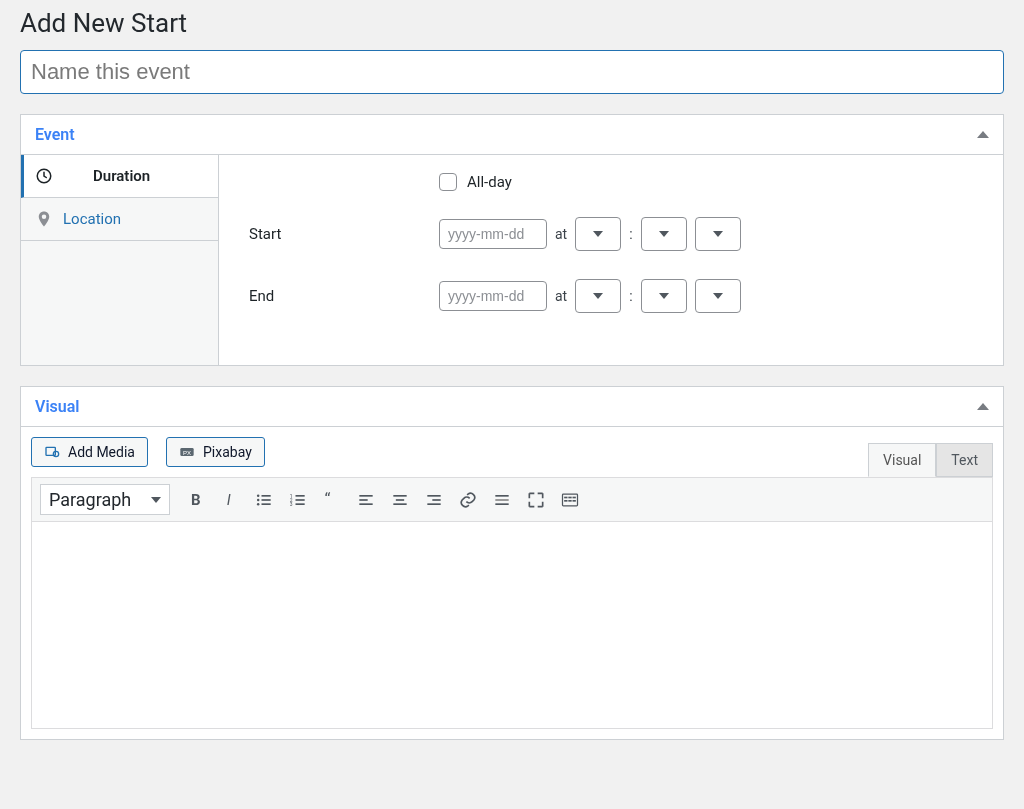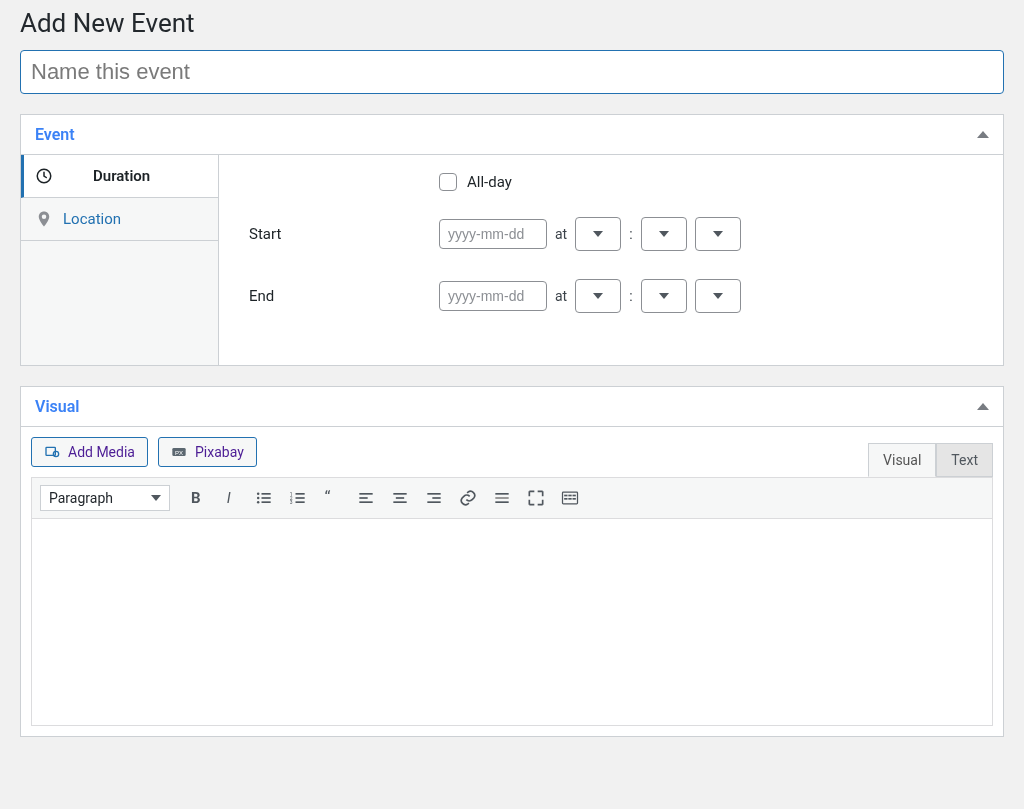--- a/index.html
+++ b/index.html
@@ -159,24 +159,24 @@
     position: relative;
   }
   .media-btn {
     display: inline-flex;
     align-items: center;
     gap: 8px;
     padding: 6px 12px;
     border: 1px solid #2271b1;
     border-radius: 3px;
     background: #f6f7f7;
-    color: #4c1d95;
+    color: #0f172a;
     font-size: 14px;
     cursor: pointer;
-    margin-right: 10px;
+    margin-right: 18px;
     text-align: center;
   }
   .media-btn .micon { width:16px;height:16px;display:flex;align-items:center;justify-content:center; }
   .right-tabs {
     position: absolute;
     right: 10px;
     bottom: 0;
     display: flex;
     margin-left: 46px;
   }
@@ -203,21 +203,21 @@
     margin: 0 10px;
   }
   .format-select {
     display: flex;
     align-items: center;
     justify-content: space-between;
     padding: 4px 8px;
     width: 130px;
     border: 1px solid #ccd0d4;
     background: #fff;
-    font-size: 14px;
+    font-size: 18px;
     cursor: pointer;
     margin-right: 6px;
   }
   .tbtn {
     width: 28px; height: 28px;
     display: flex;
     align-items: center;
     justify-content: center;
     color: #50575e;
     cursor: pointer;
@@ -227,21 +227,21 @@
     margin: 0 10px 10px 10px;
     border: 1px solid #dcdcde;
     border-top: none;
     background: #fff;
     height: 207px;
   }
 </style>
 </head>
 <body>
 
-<h1 class="page-title">Add New Event</h1>
+<h1 class="page-title">Add New Start</h1>
 
 <div class="title-input-wrap">
   <input class="title-input" type="text" placeholder="Name this event" style="">
 </div>
 
 <div class="panel">
   <div class="panel-header">
     <span class="panel-title">Event</span>
     <span class="collapse-icon"></span>
   </div>

